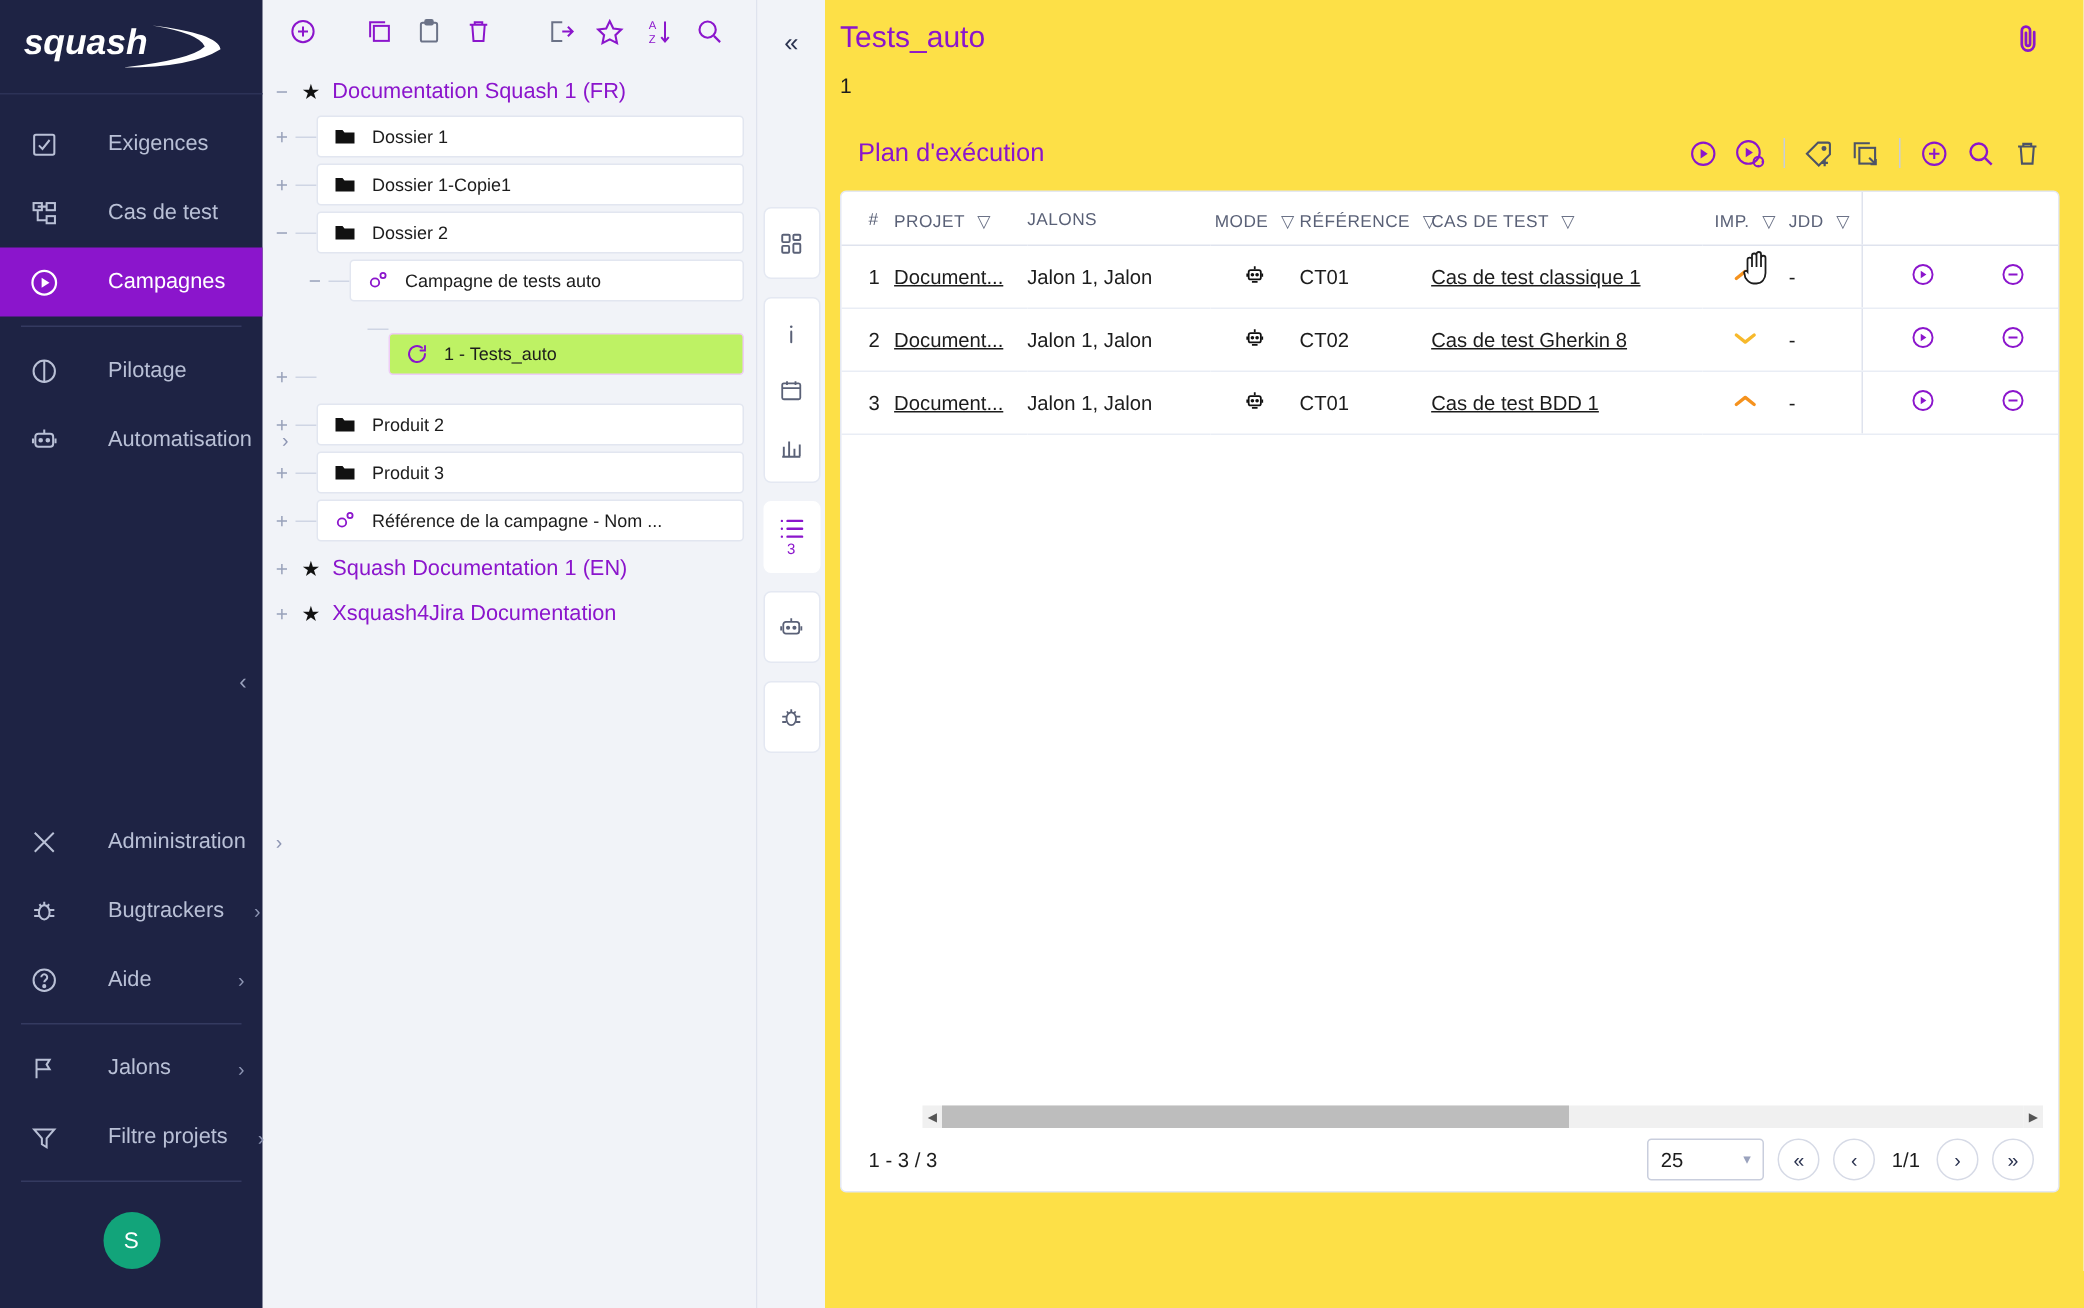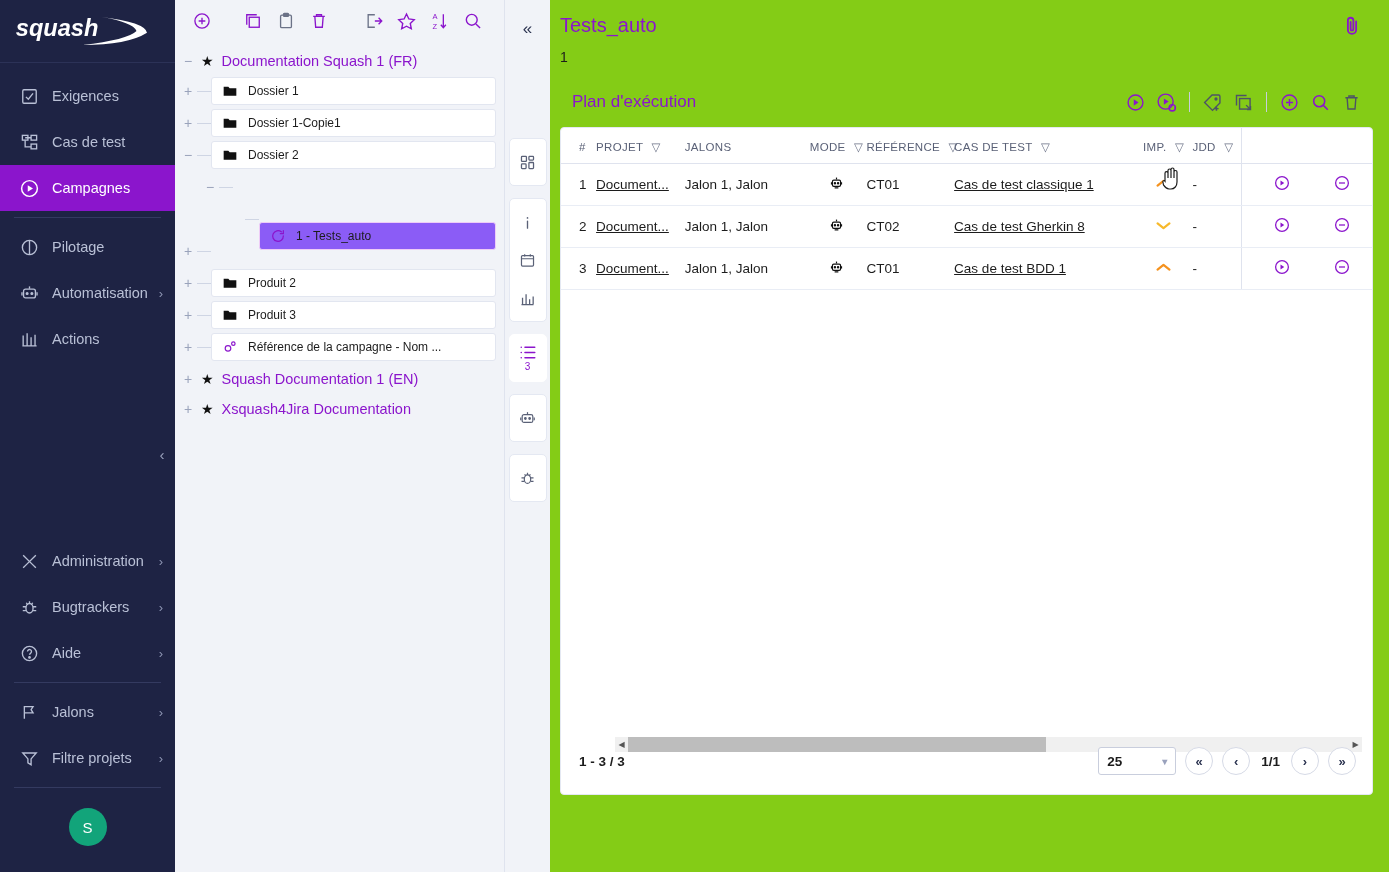--- a/index.html
+++ b/index.html
@@ -22,21 +22,21 @@
     height: 63px; display: flex; align-items: center;
     padding-left: 14px;
     border-bottom: 1px solid #2c3257;
   }
   .logo-svg { width: 140px; height: 42px; }
   .nav-list { padding-top: 10px; }
   .nav-item {
     display: flex; align-items: center;
     height: 46px; padding: 0 12px 0 16px;
     color: #b9c0d6; font-size: 14.5px;
-    cursor: pointer; position: relative;
+    cursor: pointer; position: relative; gap: 20px;
   }
   .nav-item .ni-icon {
     width: 26px; height: 22px; margin-right: 10px;
     display: flex; align-items: center; justify-content: center;
     color: #b9c0d6; flex: 0 0 26px;
   }
   .nav-item .ni-label { flex: 1 1 auto; white-space: nowrap; }
   .nav-item .ni-caret { font-size: 13px; color: #8d95b3; }
   .nav-item.active { background: #8b15cc; color: #ffffff; }
   .nav-item.active .ni-icon { color: #ffffff; }
@@ -91,21 +91,21 @@
     margin-bottom: 2px;
   }
   .tbox {
     flex: 1 1 auto; height: 28px; background: #fff;
     border: 1px solid #e2e6f0; border-radius: 3px;
     display: flex; align-items: center; padding: 0 10px;
     font-size: 12px; color: #1c1c1c; cursor: pointer;
     white-space: nowrap; overflow: hidden;
   }
   .tbox.selected {
-    background: #8b5cf6; border-color: #eeccf7; margin-top: 33px;
+    background: #bef264; border-color: #eeccf7; margin-top: 33px;
   }
   .tbox .tb-icon { margin-right: 10px; display: flex; align-items: center; }
   .conn { width: 14px; height: 1px; background: #cfd5e4; flex: 0 0 14px; }
 
   
   .rail {
     width: 45px; flex: 0 0 45px; height: 872px;
     background: #f1f3f8; display: flex; flex-direction: column;
     align-items: center; padding-top: 14px;
   }
@@ -123,21 +123,21 @@
   .rail-btn {
     width: 36px; height: 38px; display: flex;
     flex-direction: column; align-items: center; justify-content: center;
     cursor: pointer; color: #5a6177;
   }
   .rail-btn.sel { color: #8b15cc; }
   .rail-cnt { font-size: 10px; color: #8b15cc; line-height: 9px; margin-top: 2px; }
 
   
   .main {
-    flex: 1 1 auto; height: 872px; background: #84cc16;
+    flex: 1 1 auto; height: 872px; background: #fde047;
     position: relative; padding: 0 16px 0 10px;
   }
   .main-title {
     color: #8b15cc; font-size: 20px; padding: 14px 0 0 0;
     font-weight: normal;
   }
   .main-sub { font-size: 14px; color: #1c1c1c; padding-top: 12px; }
   .chips { display: flex; gap: 10px; padding-top: 13px; }
   .chip {
     height: 26px; border: 1px solid #3a3f52; border-radius: 14px;
@@ -229,22 +229,22 @@
     width: 13px; height: 15px; background: #f0f0f0;
     display: flex; align-items: center; justify-content: center;
     font-size: 8px; color: #555; cursor: pointer; flex: 0 0 13px;
   }
   .hs-track { flex: 1 1 auto; height: 15px; background: #f0f0f0; position: relative; }
   .hs-thumb {
     position: absolute; left: 0; top: 0; height: 15px;
     width: 58%; background: #bdbdbd; cursor: pointer;
   }
   .card-footer {
-    position: absolute; left: 0; right: 0; bottom: 12px; height: 42px;
-    display: flex; align-items: center; padding: 0 16px 0 18px; font-weight: bold;
+    position: absolute; left: 0; right: 0; bottom: 0; height: 42px;
+    display: flex; align-items: center; padding: 0 16px 0 18px;
   }
   .cf-count { font-size: 13.5px; color: #1c1c1c; }
   .cf-right { margin-left: auto; display: flex; align-items: center; gap: 9px; }
   .pagesel {
     width: 78px; height: 28px; border: 1px solid #c9cedd; border-radius: 3px;
     display: flex; align-items: center; padding: 0 8px;
     font-size: 13.5px; color: #1c1c1c; cursor: pointer; background: #fff;
   }
   .pagesel .cv { margin-left: auto; color: #9aa2bd; font-size: 10px; }
   .pbtn {
@@ -319,28 +319,20 @@
               <rect x="4.5" y="6.5" width="15" height="11" rx="2.5"></rect>
             <circle cx="9" cy="12" r="1.1" fill="currentColor"></circle>
               <circle cx="15" cy="12" r="1.1" fill="currentColor"></circle>
             <path d="M2.5 10.5v4M21.5 10.5v4"></path>
           </svg>
         </span>
         <span class="ni-label">Automatisation</span>
         <span class="ni-caret">›</span>
       </div>
 
-      <div class="nav-item">
-        <span class="ni-icon">
-          <svg width="19" height="19" viewBox="0 0 24 24" fill="none" stroke="currentColor" stroke-width="1.7">
-            <path d="M4 20V7M9 20V4M14 20V9M19 20V6M3 20h18"></path>
-          </svg>
-        </span>
-        <span class="ni-label">Actions</span>
-      </div>
     </div>
 
     <div class="nav-bottom">
       <div class="nav-item">
         <span class="ni-icon">
           <svg width="19" height="19" viewBox="0 0 24 24" fill="none" stroke="currentColor" stroke-width="1.7">
             <path d="M4 4l11 11M20 4L9 15M4 20l5-5M20 20l-5-5"></path>
           </svg>
         </span>
         <span class="ni-label">Administration</span>
@@ -495,20 +487,29 @@
                 <path d="M2.5 5.5h7l2 2.5h10v11h-19z"></path>
               </svg>
           </span>
           <span>Dossier 2</span>
         </span>
       </div>
 
       <div class="tchild" style="padding-left:22px">
         <span class="toggle">−</span>
         <span class="conn"></span>
+        <span class="tbox">
+          <span class="tb-icon">
+            <svg width="16" height="16" viewBox="0 0 24 24" fill="none" stroke="#8b15cc" stroke-width="1.8">
+              <circle cx="9" cy="14" r="4.2"></circle>
+                <circle cx="17" cy="7" r="2.6"></circle>
+            </svg>
+          </span>
+          <span>Campagne de tests auto</span>
+        </span>
       </div>
 
       <div class="tchild" style="padding-left:48px">
         <span class="toggle"></span>
         <span class="conn"></span>
         <span class="tbox selected">
           <span class="tb-icon">
             <svg width="16" height="16" viewBox="0 0 24 24" fill="none" stroke="#8b15cc" stroke-width="1.9" stroke-linecap="round">
               <path d="M20 12a8 8 0 11-3-6.2"></path>
                 <path d="M20 4v4.5h-4.5"></path>

